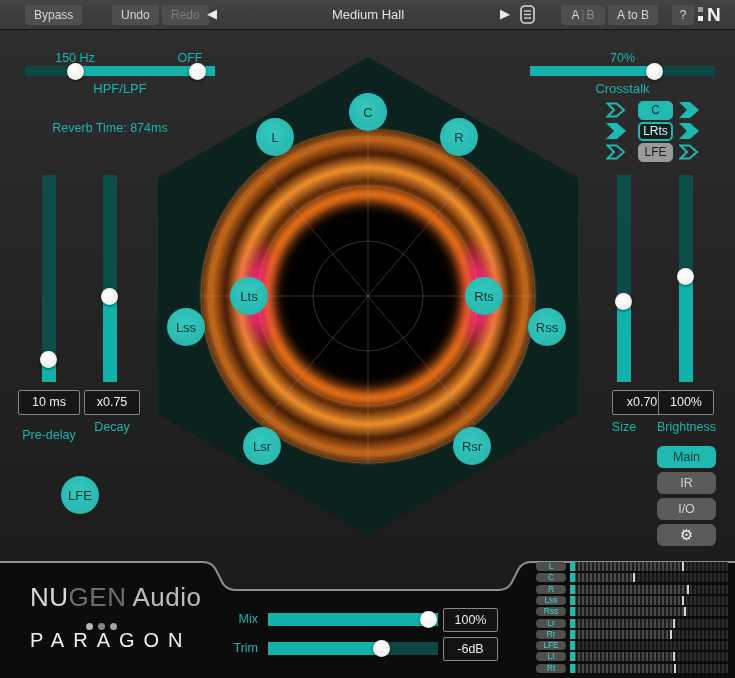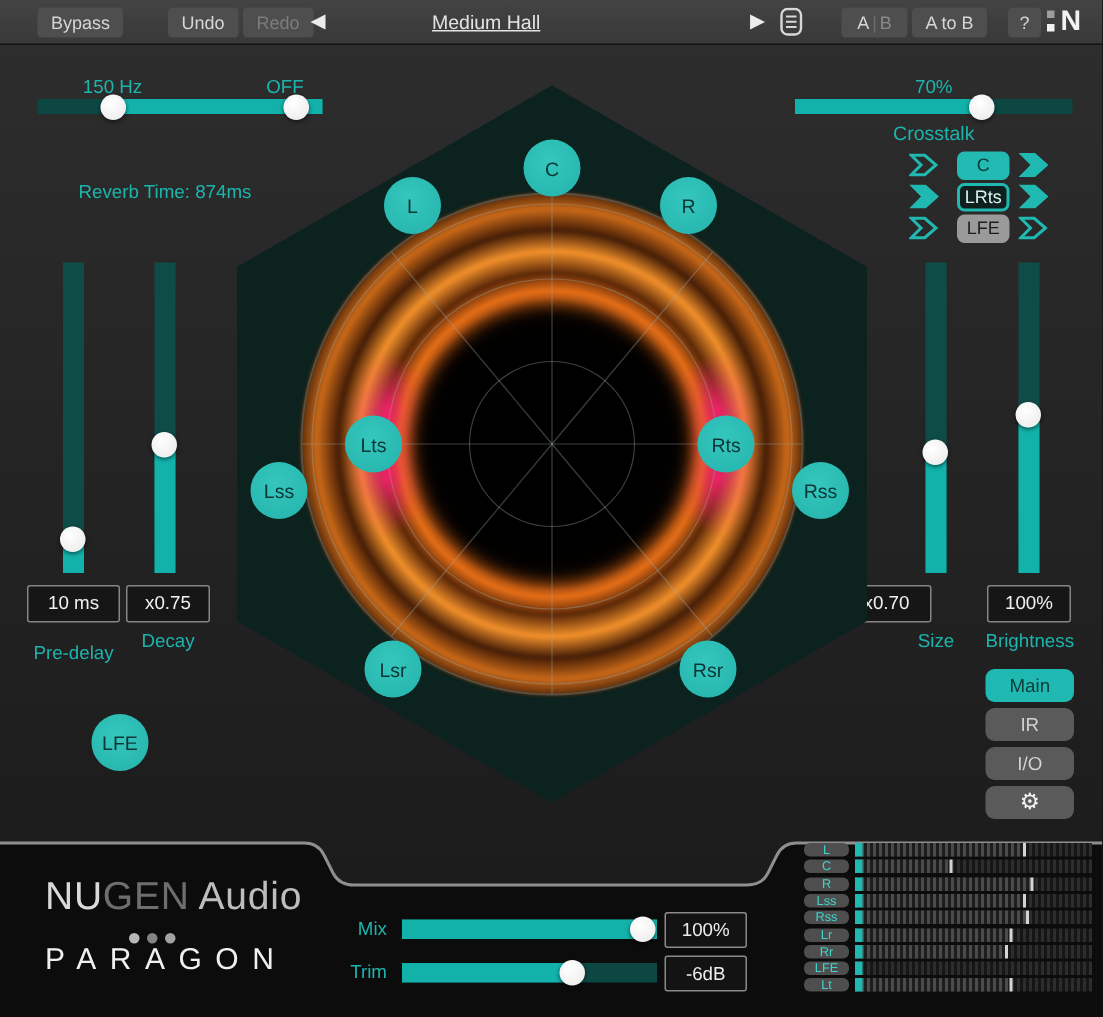--- a/index.html
+++ b/index.html
@@ -10,21 +10,21 @@
     background:linear-gradient(180deg,#2e2e2e 0%,#262626 35%,#1d1d1d 80%,#191919 100%);
     user-select:none;
   }
   
   .topbar { position:absolute; left:0; top:0; width:735px; height:30px;
     background:linear-gradient(180deg,#434343,#393939); border-bottom:1px solid #141414; z-index:30; }
   .tb-btn { position:absolute; top:5px; height:20px; line-height:20px; padding:0 9px;
     background:#4e4e4e; border-radius:3px; color:#d6d6d6; font-size:12px; text-align:center; }
   .tb-btn.dim { color:#7c7c7c; }
   .tb-title { position:absolute; left:288px; top:0; width:160px; height:30px; line-height:30px;
-    color:#e3e3e3; font-size:13px;text-decoration:underline; }
+    text-align:center; color:#e3e3e3; font-size:13px; }
   .tb-tri { position:absolute; top:6px; color:#ececec; font-size:13px; }
   .ab-dim { color:#8a8a8a; } .ab-sep { color:#6d6d6d; padding:0 2px; }
   .nlogo { position:absolute; left:698px; top:4px; width:34px; height:22px; }
   .nlogo .dot { position:absolute; left:0; width:5px; height:5px; }
   .nlogo .n { position:absolute; left:9px; top:0; color:#f2f2f2; font-size:19px; line-height:22px; font-weight:bold; }
   
   .tlabel { position:absolute; color:#1db4ad; font-size:12.5px; text-align:center; }
   
   .htrack { position:absolute; height:10px; background:#0d4743; }
   .hfill { position:absolute; left:0; top:0; height:100%; background:#12b2ab; }
@@ -189,20 +189,21 @@
     </div>
   </div>
 
   <div class="tlabel" style="left:45px;top:51px;width:60px">150 Hz</div>
   <div class="tlabel" style="left:170px;top:51px;width:40px">OFF</div>
   <div class="htrack" style="left:25px;top:66px;width:190px">
     <div class="hfill" style="left:50px;width:140px"></div>
   </div>
   <div class="knob" style="left:67px;top:63px"></div>
   <div class="knob" style="left:189px;top:63px"></div>
+  <div class="tlabel" style="left:25px;top:81px;width:190px;font-size:13px">HPF/LPF</div>
 
   <div class="tlabel" style="left:25px;top:121px;width:170px;text-align:center">Reverb Time: 874ms</div>
 
   <div class="tlabel" style="left:530px;top:51px;width:185px">70%</div>
   <div class="htrack" style="left:530px;top:66px;width:185px">
     <div class="hfill" style="width:125px"></div>
   </div>
   <div class="knob" style="left:646px;top:63px"></div>
   <div class="tlabel" style="left:530px;top:81px;width:185px;font-size:13px">Crosstalk</div>
 
@@ -244,21 +245,21 @@
   <div class="tlabel" style="left:84px;top:420px;width:56px">Decay</div>
 
   <div class="vtrack" style="left:617px;top:175px;height:207px">
     <div class="vfill" style="height:80px"></div>
   </div>
   <div class="knob" style="left:615px;top:293px"></div>
   <div class="vtrack" style="left:679px;top:175px;height:207px">
     <div class="vfill" style="height:105px"></div>
   </div>
   <div class="knob" style="left:677px;top:268px"></div>
-  <div class="vbox" style="left:561px;top:390px;width:60px">x0.70</div>
+  <div class="vbox" style="left:612px;top:390px;width:60px">x0.70</div>
   <div class="vbox" style="left:658px;top:390px;width:56px">100%</div>
   <div class="tlabel" style="left:596px;top:420px;width:56px">Size</div>
   <div class="tlabel" style="left:644px;top:420px;width:85px">Brightness</div>
 
   <div class="view-btn active" style="top:446px">Main</div>
   <div class="view-btn" style="top:472px">IR</div>
   <div class="view-btn" style="top:498px">I/O</div>
   <div class="view-btn" style="top:524px;color:#f2f2f2;font-size:15px"><span>⚙</span></div>
 
   <svg class="bottom-svg" width="735" height="128">
@@ -355,16 +356,24 @@
           </div>
         </div>
         <div class="meter-row" style="top: 90.4px;">
           <div class="meter-label">Lt</div>
           <div class="meter-bar">
             <div class="meter-lit" style="width: 65%;"></div>
             <div class="meter-fill"></div>
             <div class="meter-peak" style="left: 65%;"></div>
           </div>
         </div>
+        <div class="meter-row" style="top: 101.7px;">
+          <div class="meter-label">Rt</div>
+          <div class="meter-bar">
+            <div class="meter-lit" style="width: 66%;"></div>
+            <div class="meter-fill"></div>
+            <div class="meter-peak" style="left: 66%;"></div>
+          </div>
+        </div>
       </div>
   </div>
 
 </div>
 
 </body></html>

